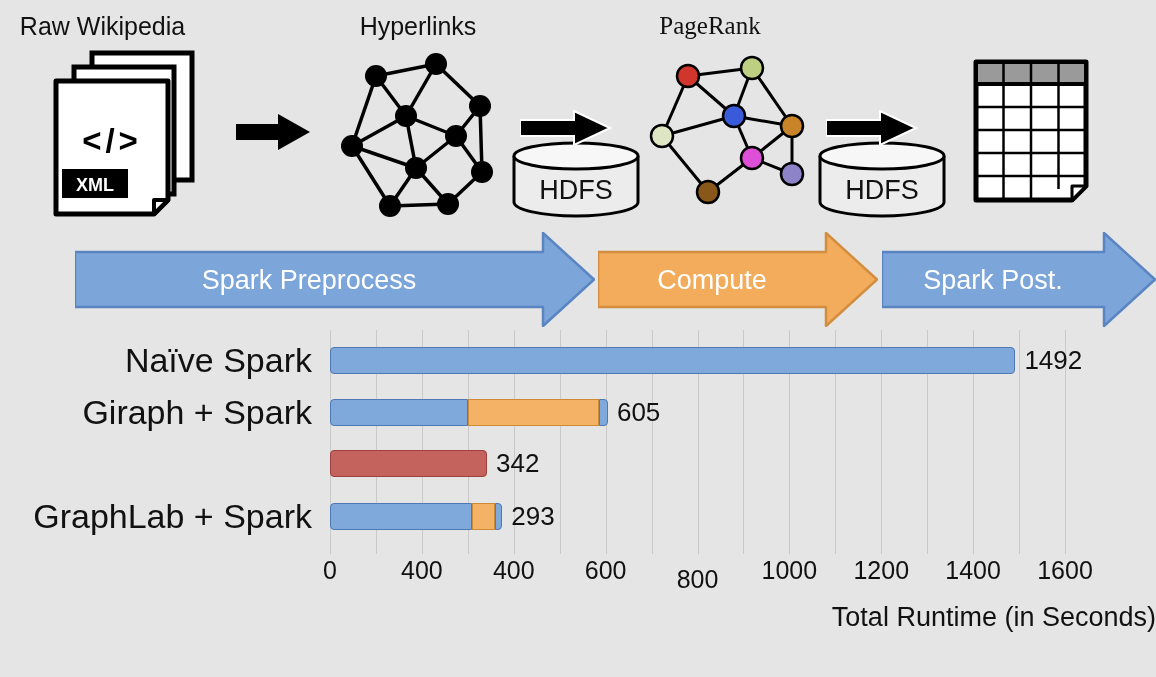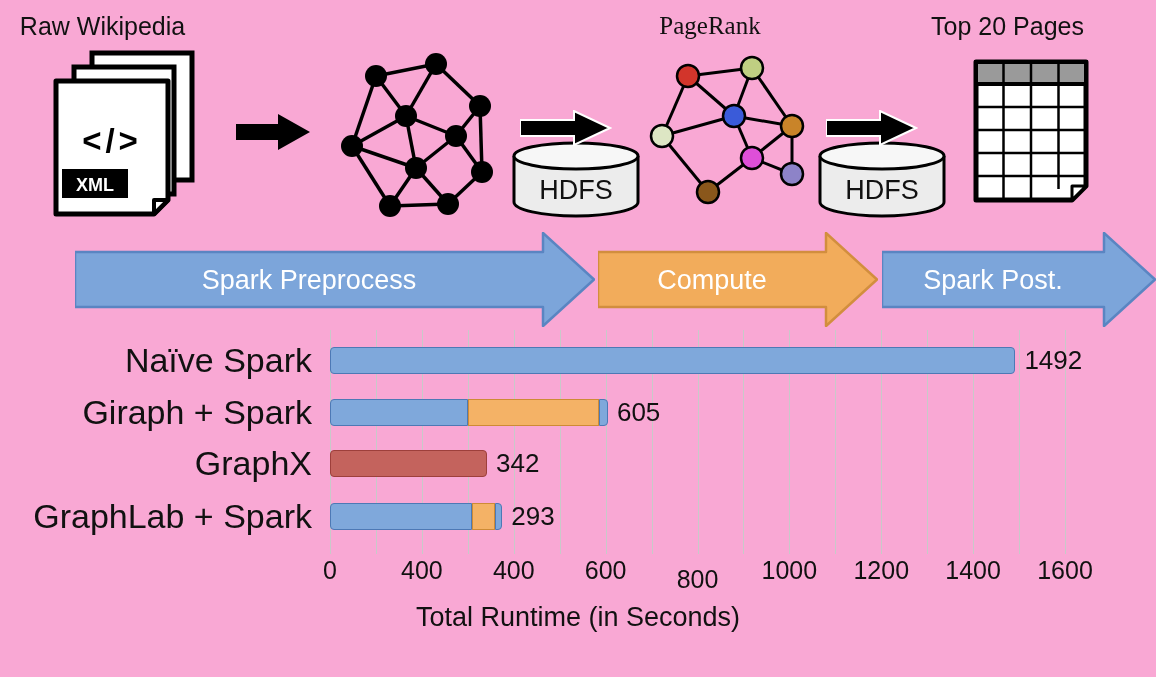--- a/index.html
+++ b/index.html
@@ -1,45 +1,45 @@
 <!DOCTYPE html>
 <html><head>
 <meta charset="utf-8">
 <style>
   * { margin:0; padding:0; box-sizing:border-box; }
   html,body { background:#fff; }
   body { font-family:"Liberation Sans", sans-serif; color:#111; }
-  #slide { position:relative; width:1156px; height:677px; background:#f9a8d4; overflow:hidden; }
+  #slide { position:relative; width:1156px; height:677px; background:#e5e5e5; overflow:hidden; }
 
   .stage-label { position:absolute; top:12px; font-size:25px; text-align:center; color:#111; }
   .icon { position:absolute; }
   svg text { font-family:"Liberation Sans", sans-serif; }
 
   .proc-arrow { position:absolute; top:232px; }
   .proc-label { fill:#ffffff; font-size:27px; }
 
   #chart { position:absolute; left:0; top:330px; width:1156px; height:347px; }
   .gridline { position:absolute; top:0; height:224px; width:1px; background:#c9c9c9; }
   .cat-label { position:absolute; left:0; width:312px; height:27px; line-height:27px;
                text-align:right; font-size:34px; color:#111; }
   .bar { position:absolute; left:330px; height:27px; display:flex; }
   .seg { height:27px; border:1.5px solid #000; flex:0 0 auto; }
   .val-label { position:absolute; height:27px; line-height:27px; font-size:26px; color:#111;text-align:right; }
   .tick-label { position:absolute; top:226px; width:80px; text-align:center; font-size:25px; color:#111; }
-  #axis-label { position:absolute; top:272px; left:0; width:1156px; text-align:center;
+  #axis-label { position:absolute; top:272px; left:0; width:1156px; text-align:right;
                 font-size:27px; color:#111; }
 </style>
 </head>
 <body>
 
 <div id="slide">
 
   <div class="stage-label" style="left:5px;width:195px;">Raw Wikipedia</div>
+  <div class="stage-label" style="left:328px;width:180px;">Hyperlinks</div>
   <div class="stage-label" style="left:625px;width:170px;font-family:Liberation Serif, serif;">PageRank</div>
-  <div class="stage-label" style="left:915px;width:185px;">Top 20 Pages</div>
 
   <svg class="icon" style="left:52px;top:50px;" width="150" height="168" viewBox="0 0 150 168">
     <rect x="40" y="3" width="100" height="127" fill="#fff" stroke="#000" stroke-width="5"></rect>
     <rect x="22" y="17" width="100" height="127" fill="#fff" stroke="#000" stroke-width="5"></rect>
     <path d="M4 31 H116 V150 L102 164 H4 Z" fill="#fff" stroke="#000" stroke-width="5" stroke-linejoin="round"></path>
     <path d="M116 150 L102 164 V150 Z" fill="#fff" stroke="#000" stroke-width="4" stroke-linejoin="round"></path>
     <text x="60" y="102" text-anchor="middle" font-size="33" font-weight="bold" letter-spacing="4">&lt;/&gt;</text>
     <rect x="10" y="119" width="66" height="29" fill="#000"></rect>
     <text x="43" y="141" text-anchor="middle" font-size="18" font-weight="bold" fill="#fff">XML</text>
   </svg>
@@ -185,21 +185,20 @@
         <span class="seg" style="width: 685.387px; background: rgb(127, 168, 219); border-color: rgb(77, 121, 181); border-radius: 4px;"></span>
       </div>
       <div class="val-label" style="top: 17px; left: 1024.39px;">1492</div>
       <div class="cat-label" style="top: 69px;">Giraph + Spark</div>
       <div class="bar" style="top: 69px;">
         <span class="seg" style="width: 137.812px; background: rgb(127, 168, 219); border-color: rgb(77, 121, 181); border-radius: 4px 0px 0px 4px;"></span>
         <span class="seg" style="width: 130.922px; background: rgb(244, 178, 102); border-color: rgb(206, 139, 53); border-radius: 0px;"></span>
         <span class="seg" style="width: 9.1875px; background: rgb(127, 168, 219); border-color: rgb(77, 121, 181); border-radius: 0px 4px 4px 0px;"></span>
       </div>
       <div class="val-label" style="top: 69px; left: 616.922px;">605</div>
-      <div class="cat-label" style="top: 120px;">GraphX</div>
       <div class="bar" style="top: 120px;">
         <span class="seg" style="width: 157.106px; background: rgb(196, 99, 93); border-color: rgb(158, 63, 59); border-radius: 4px;"></span>
       </div>
       <div class="val-label" style="top: 120px; left: 496.106px;">342</div>
       <div class="cat-label" style="top: 173px;">GraphLab + Spark</div>
       <div class="bar" style="top: 173px;">
         <span class="seg" style="width: 142.406px; background: rgb(127, 168, 219); border-color: rgb(77, 121, 181); border-radius: 4px 0px 0px 4px;"></span>
         <span class="seg" style="width: 22.9688px; background: rgb(244, 178, 102); border-color: rgb(206, 139, 53); border-radius: 0px;"></span>
         <span class="seg" style="width: 6.89062px; background: rgb(127, 168, 219); border-color: rgb(77, 121, 181); border-radius: 0px 4px 4px 0px;"></span>
       </div>

